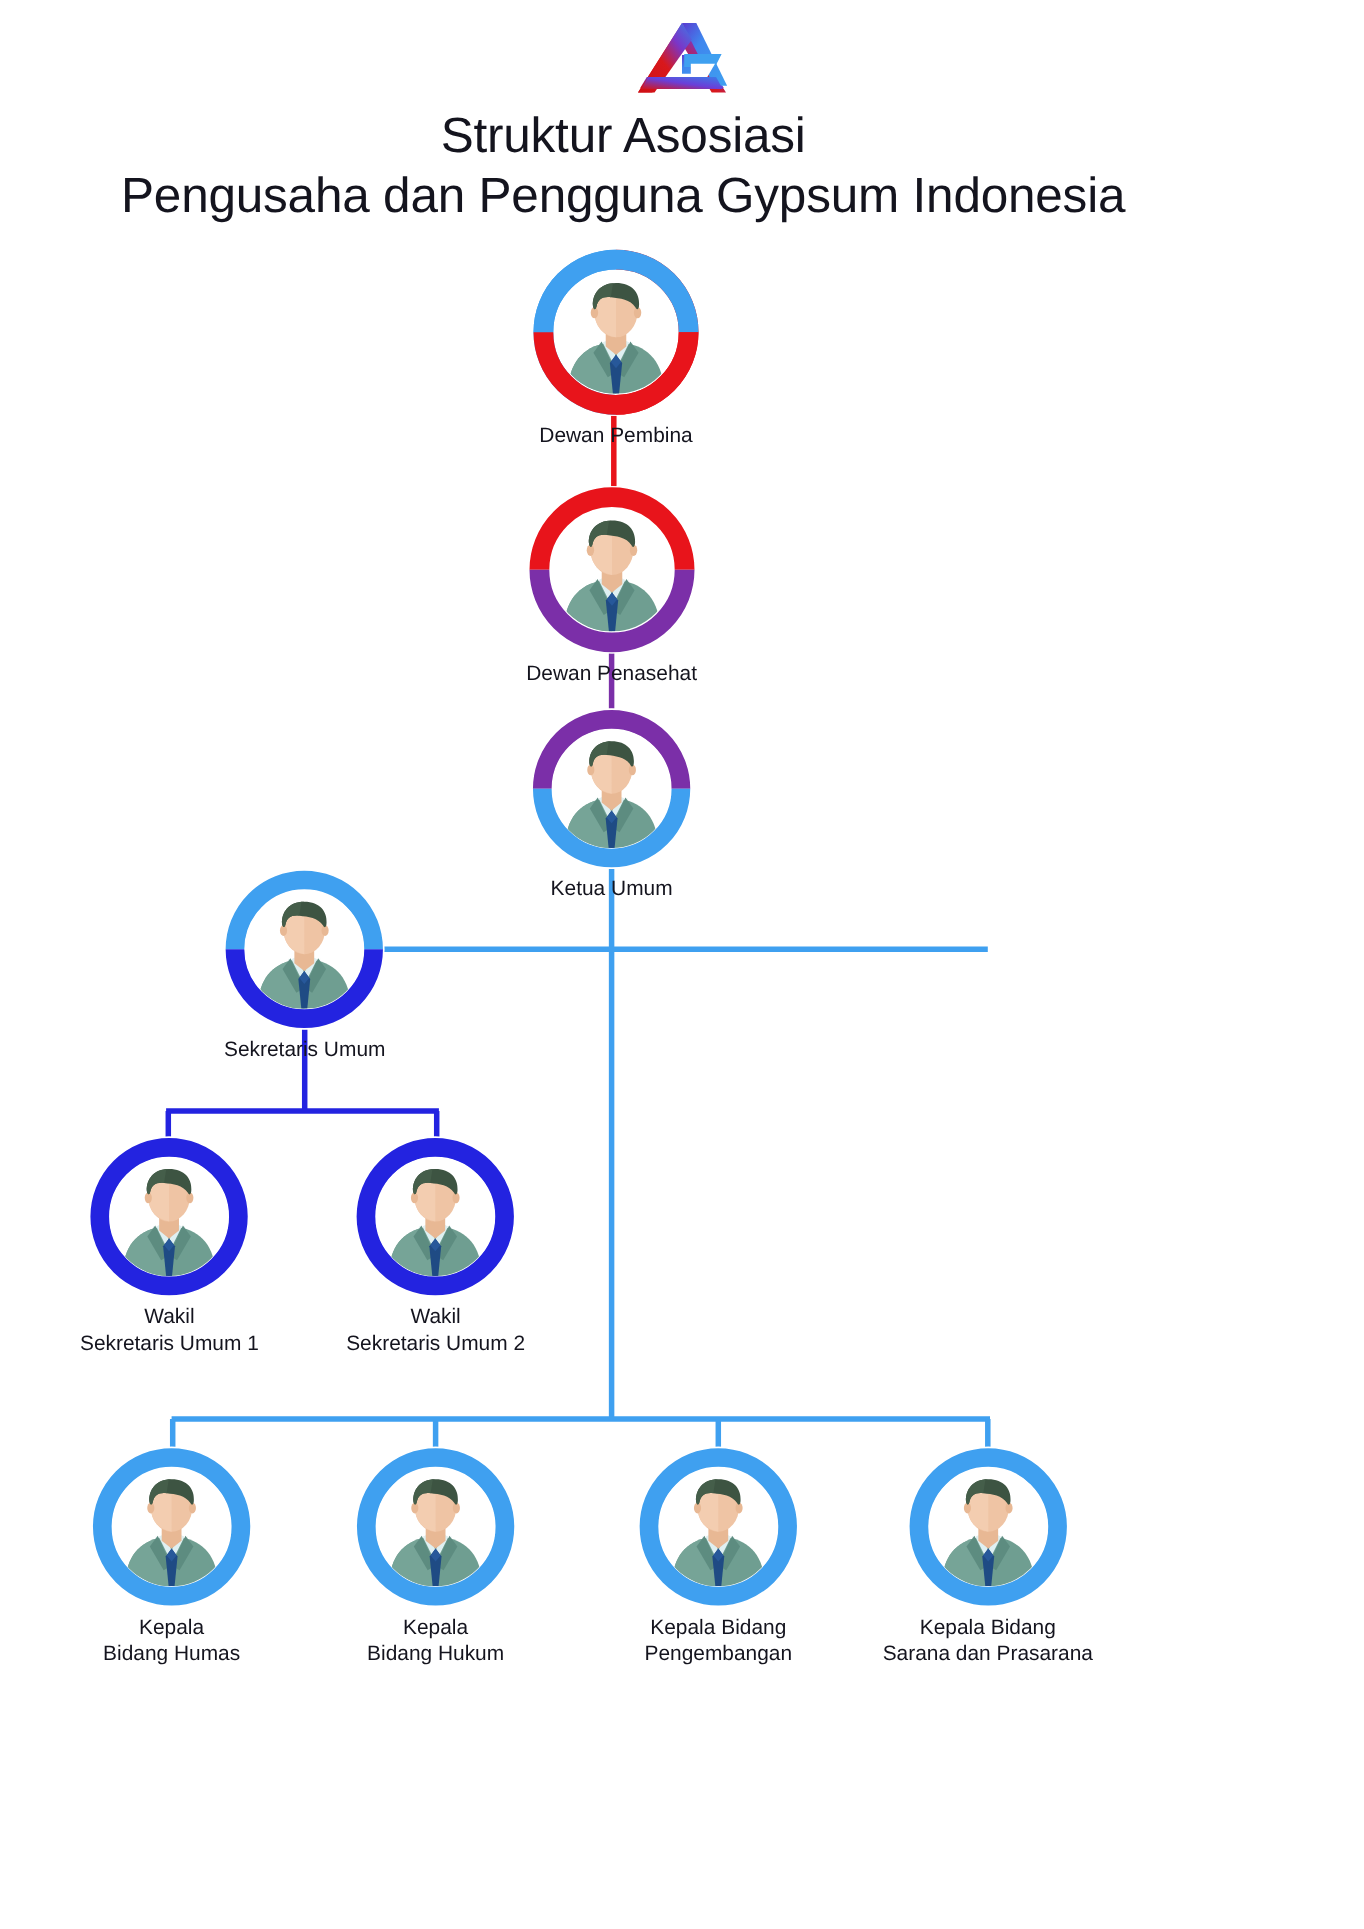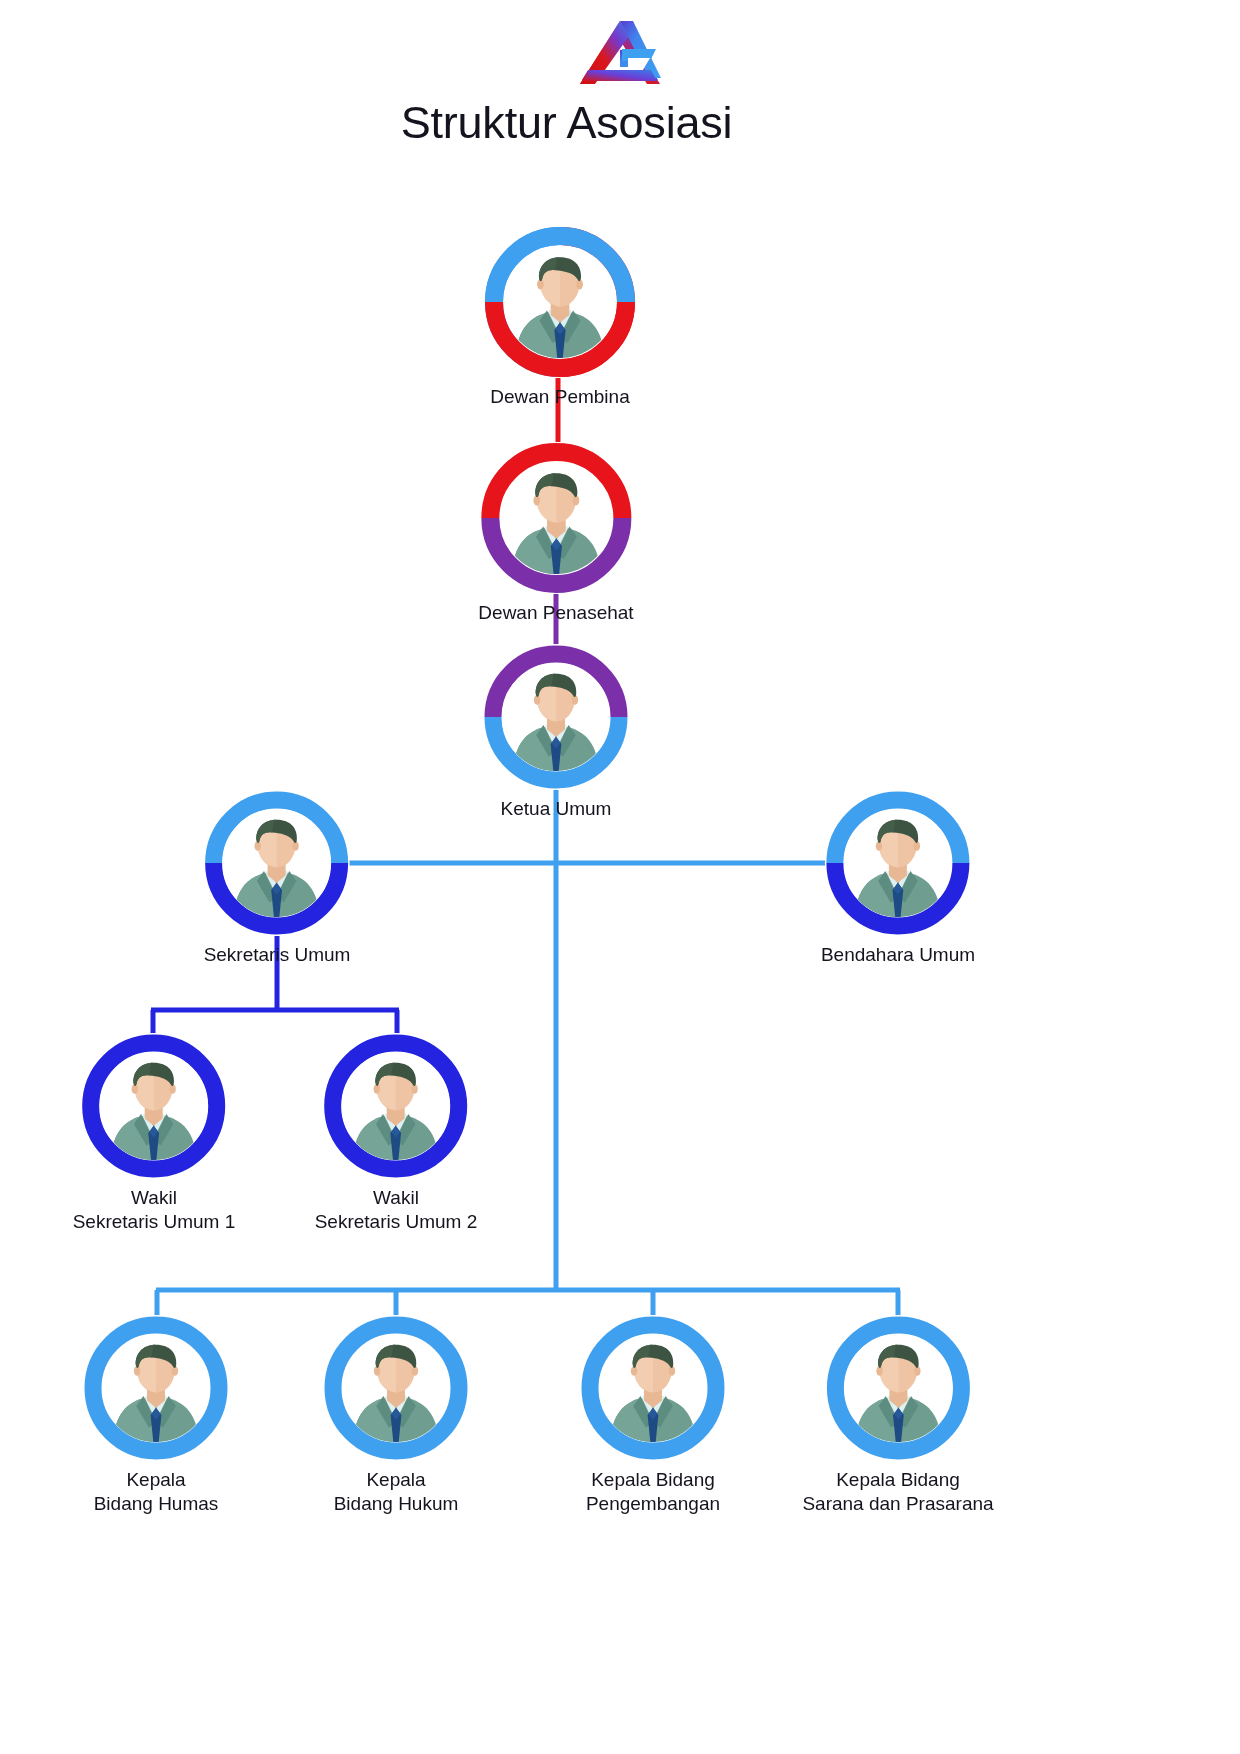--- a/index.html
+++ b/index.html
@@ -136,20 +136,21 @@
       <path d="M44 36 L70 36 L66 41 L50 41 L50 52 L44 52 Z" fill="#ffffff" opacity="0"></path>
 
       <path d="M45 31 L79 31 L73 43 L45 43 Z" fill="#3fa0f0"></path>
       <path d="M51 40 L73 40 L66 52 L51 52 Z" fill="#ffffff"></path>
     </svg>
   </span>
 </div>
 
 <div id="title-block">
   <span class="title-line">Struktur Asosiasi</span>
+  <span class="title-line">Pengusaha dan Pengguna Gypsum Indonesia</span>
 </div>
 
 <svg id="connectors" viewBox="0 0 1240 1754">
   <g fill="none" stroke-linecap="butt">
 
     <line x1="558" y1="378" x2="558" y2="442" stroke="#e8141b" stroke-width="5"></line>
 
     <line x1="556" y1="594" x2="556" y2="644" stroke="#7b2fa8" stroke-width="5"></line>
 
     <line x1="556" y1="790" x2="556" y2="1290" stroke="#3fa0f0" stroke-width="5"></line>
@@ -258,34 +259,20 @@
       </svg>
       <div class="avatar-holder" style="width:108px;height:108px;">
         <svg width="108" height="108">
             <use href="#avatar"></use>
           </svg>
       </div>
     </div>
     <div class="node-label">Sekretaris Umum</div>
   </div>
 
-  <div class="node" style="left:898px; top:790px;">
-    <div class="ring" style="width:146px;height:146px;">
-      <svg width="146" height="146" viewBox="0 0 146 146">
-        <path d="M10 73 A63 63 0 0 1 136 73" fill="none" stroke="#3fa0f0" stroke-width="17"></path>
-        <path d="M136 73 A63 63 0 0 1 10 73" fill="none" stroke="#2323e0" stroke-width="17"></path>
-      </svg>
-      <div class="avatar-holder" style="width:108px;height:108px;">
-        <svg width="108" height="108">
-            <use href="#avatar"></use>
-          </svg>
-      </div>
-    </div>
-    <div class="node-label">Bendahara Umum</div>
-  </div>
 
   <div class="node" style="left:154px; top:1033px;">
     <div class="ring" style="width:146px;height:146px;">
       <svg width="146" height="146" viewBox="0 0 146 146">
         <circle cx="73" cy="73" r="63" fill="none" stroke="#2323e0" stroke-width="17"></circle>
       </svg>
       <div class="avatar-holder" style="width:108px;height:108px;">
         <svg width="108" height="108">
             <use href="#avatar"></use>
           </svg>

